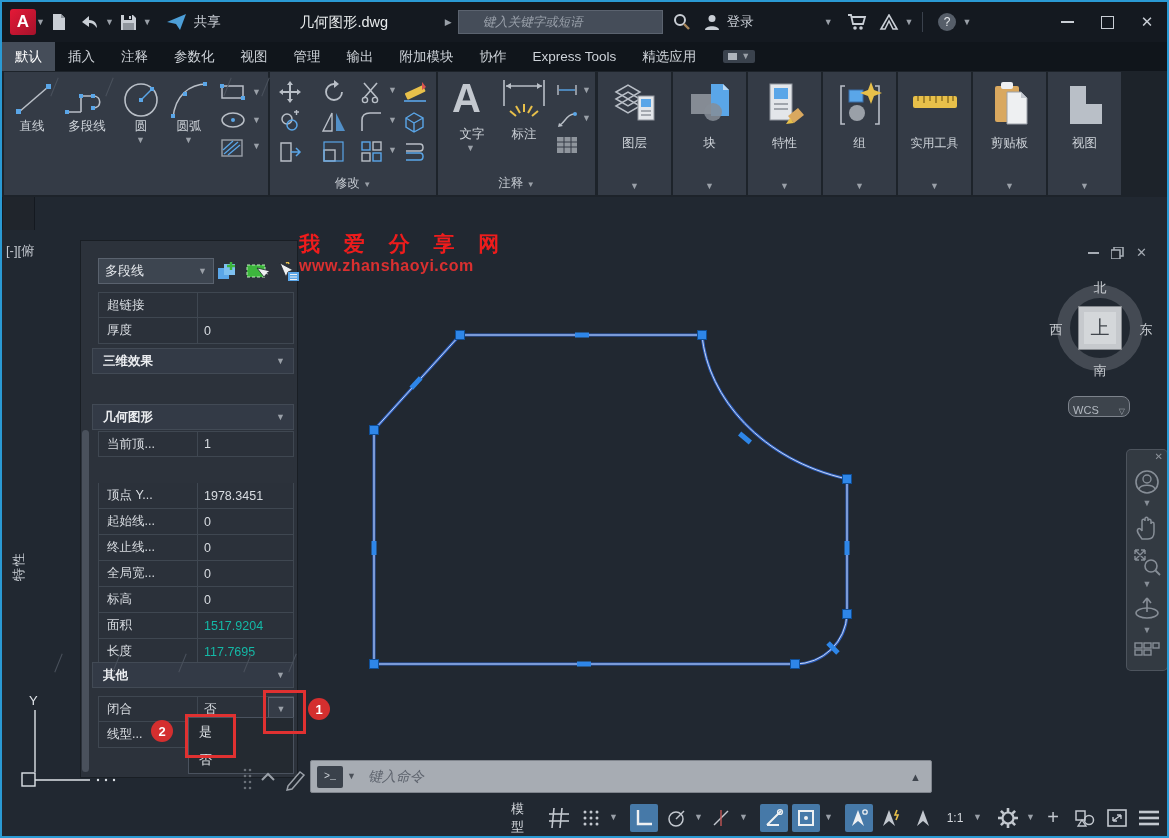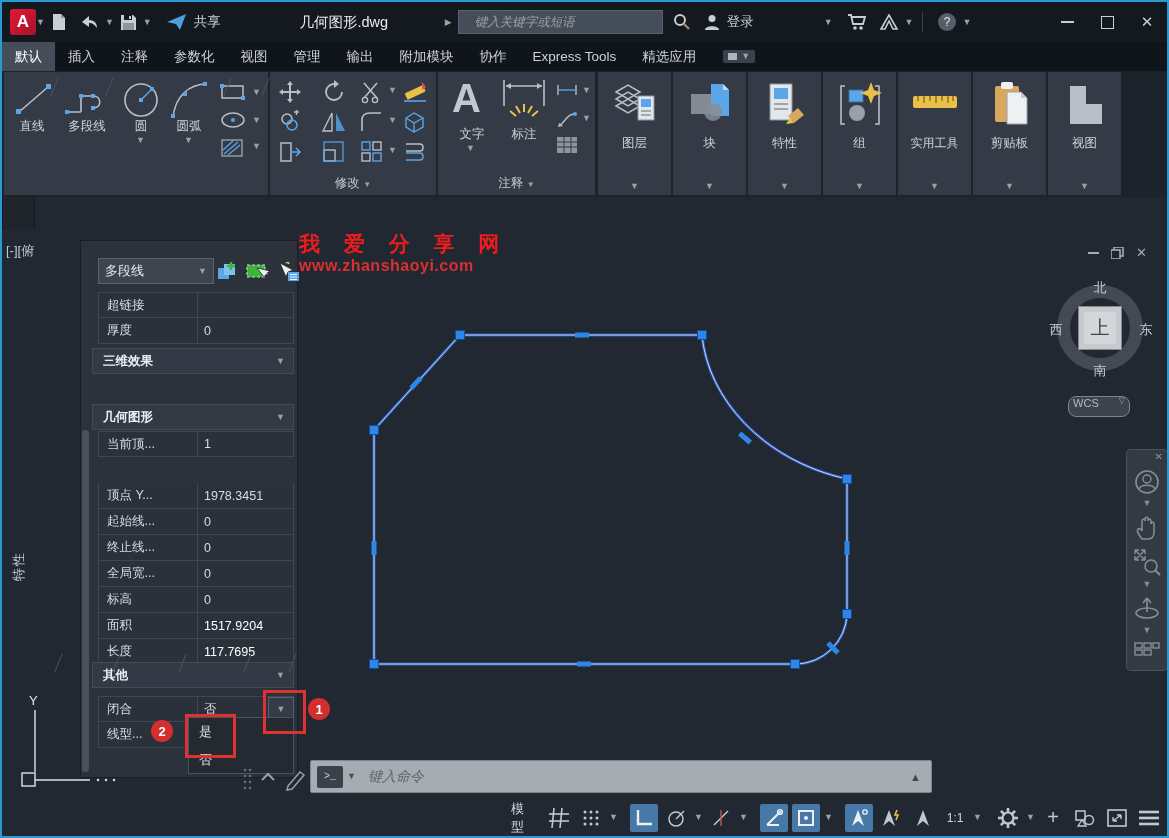--- a/index.html
+++ b/index.html
@@ -13,21 +13,21 @@
   .car{color:#9aa0a8;font-size:9px;line-height:1;}
 
   
   #titlebar{left:0;top:0;width:100%;height:40px;background:#141920;display:flex;align-items:center;}
   .tb-ic{margin:0 6px;display:flex;align-items:center;}
   #logo{width:26px;height:26px;margin-left:8px;border-radius:3px;
         background:linear-gradient(135deg,#e51937,#a5122b);
         color:#fff;font-weight:bold;font-size:17px;display:flex;align-items:center;justify-content:center;}
   #filename{width:190px;text-align:center;font-size:14.5px;color:#e9eced;}
   #search-box{width:205px;height:24px;background:#454d59;border:1px solid #5b636f;
-        color:#b4bac2;font-style:italic;font-size:12.5px;padding:0 16px;box-sizing:border-box;font-family:"Liberation Sans",sans-serif;}
+        color:#b4bac2;font-style:italic;font-size:12.5px;padding:0 24px;box-sizing:border-box;font-family:"Liberation Sans",sans-serif;}
   #search-box::placeholder{color:#9aa1ab;font-style:italic;}
   .win-btn{width:40px;height:40px;display:flex;align-items:center;justify-content:center;color:#c9ced5;font-size:15px;}
   .min-bar{width:13px;height:2px;background:#c9ced5;}
   .max-box{width:11px;height:11px;border:1.5px solid #c9ced5;}
 
   
   #ribbontabs{left:0;top:40px;width:100%;height:29px;background:#10151b;display:flex;align-items:stretch;font-size:13.5px;}
   .rtab{padding:0 13px;display:flex;align-items:center;color:#ced3d9;}
   .rtab.active{background:#454d59;color:#fff;}
   #ribbon-overflow{margin-left:14px;align-self:center;display:flex;align-items:center;background:#3a424d;border-radius:2px;padding:2px 5px;gap:4px;}
@@ -56,21 +56,21 @@
   #watermark1{left:297px;top:228px;font-size:21px;font-weight:bold;color:#ee1c1c;letter-spacing:9px;}
   #watermark2{left:297px;top:255px;font-size:16px;font-weight:bold;color:#d93030;letter-spacing:0.5px;}
   .vp-ctl{color:#a6acb4;font-size:13px;}
 
   
   #vc-ring{left:1055px;top:283px;width:60px;height:60px;border-radius:50%;border:13px solid rgba(125,131,139,0.38);}
   .vc-lbl{position:absolute;font-size:13px;color:#c9cdd2;width:18px;text-align:center;}
   #vc-center{left:1076px;top:304px;width:42px;height:42px;background:#c6c9cd;border:1px solid #85898e;display:flex;align-items:center;justify-content:center;}
   #vc-center .inner{width:32px;height:32px;background:#d4d7da;display:flex;align-items:center;justify-content:center;color:#41464d;font-size:19px;}
   #wcs{left:1066px;top:394px;width:60px;height:19px;border-radius:8px;background:rgba(90,96,104,0.5);
-       border:1px solid #7d838c;color:#b3b9c1;font-size:11px;display:flex;align-items:flex-start;justify-content:center;gap:20px;}
+       border:1px solid #7d838c;color:#b3b9c1;font-size:11px;display:flex;align-items:flex-end;justify-content:center;gap:20px;}
 
   
   #navbar{left:1124px;top:447px;width:40px;height:220px;border-radius:5px;background:rgba(86,92,100,0.35);
           border:1px solid rgba(140,146,154,0.3);display:flex;flex-direction:column;align-items:center;}
   #navbar svg{margin-top:7px;}
   #nav-close{align-self:flex-end;margin:2px 4px 0 0;color:#8d939b;font-size:10px;line-height:1;}
 
   
   #pal-strip{left:45px;top:238px;width:33px;height:538px;background:#20252c;border:1px solid #141920;
              display:flex;flex-direction:column;align-items:center;box-sizing:border-box;}
@@ -78,21 +78,21 @@
   #pal-title-v{margin-top:auto;transform:rotate(-90deg);font-size:13px;color:#cfd4da;letter-spacing:2px;white-space:nowrap;margin-bottom:34px;}
   #pal-body{left:78px;top:238px;width:218px;height:538px;background:#2c323b;border:1px solid #191e24;box-sizing:border-box;}
   #pal-scroll{left:80px;top:428px;width:7px;height:342px;border-radius:4px;background:#4a515c;}
   #pal-select{left:96px;top:256px;width:116px;height:26px;background:#3d4550;border:1px solid #5a626e;
               box-sizing:border-box;display:flex;align-items:center;font-size:13px;color:#e6e9ed;padding:0 6px;}
   #pal-select .car{margin-left:auto;}
   .prow{position:absolute;display:flex;height:26px;left:96px;width:196px;font-size:12.5px;color:#d9dde2;}
   .prow .pl{width:100px;background:#2b313a;border:1px solid #3f4751;border-top:none;display:flex;align-items:center;padding-left:8px;box-sizing:border-box;white-space:nowrap;overflow:hidden;}
   .prow .pv{flex:1;background:#2b313a;border:1px solid #3f4751;border-top:none;border-left:none;display:flex;align-items:center;padding-left:6px;box-sizing:border-box;}
   .prow.first .pl,.prow.first .pv{border-top:1px solid #3f4751;}
-  .prow.muted .pv{color:#ffffff;}
+  .prow.muted .pv{color:#14b8a6;}
   .psec{position:absolute;left:90px;width:202px;height:26px;background:#333a46;color:#eceef1;font-weight:bold;
         font-size:12.5px;display:flex;align-items:center;padding:0 8px 0 10px;box-sizing:border-box;border:1px solid #424a55;}
   .psec .car{margin-left:auto;}
   #close-dd-btn{left:266px;top:695px;width:26px;height:24px;background:#353c47;border:1px solid #5a626e;
         box-sizing:border-box;display:flex;align-items:center;justify-content:center;}
   #pal-list{left:186px;top:715px;width:106px;height:57px;background:#242a31;border:1px solid #4a525e;box-sizing:border-box;font-size:13px;color:#dde1e5;}
   #pal-list .opt{height:28px;display:flex;align-items:center;padding-left:10px;}
 
   
   .redbox{position:absolute;border:3px solid #e03131;}

